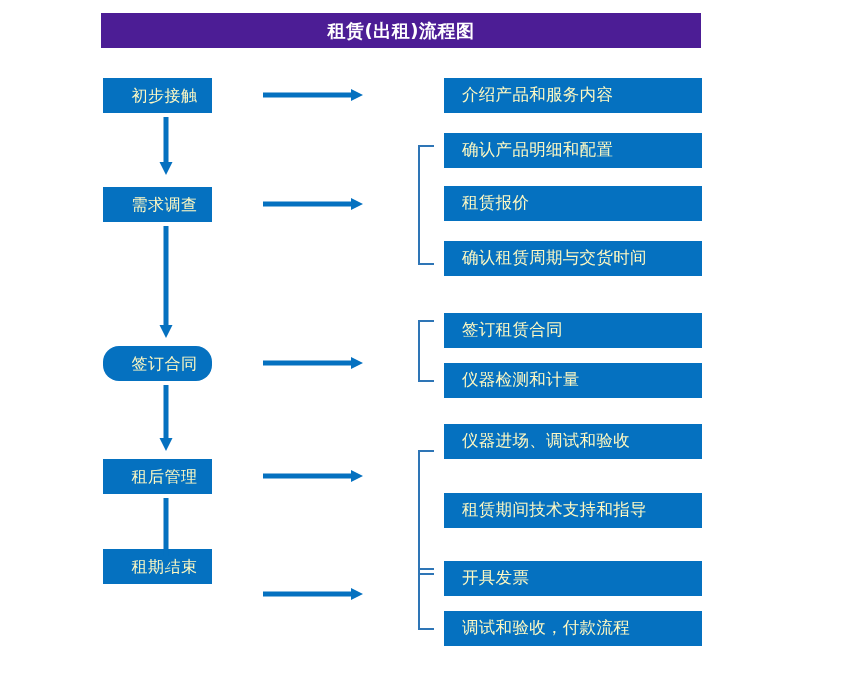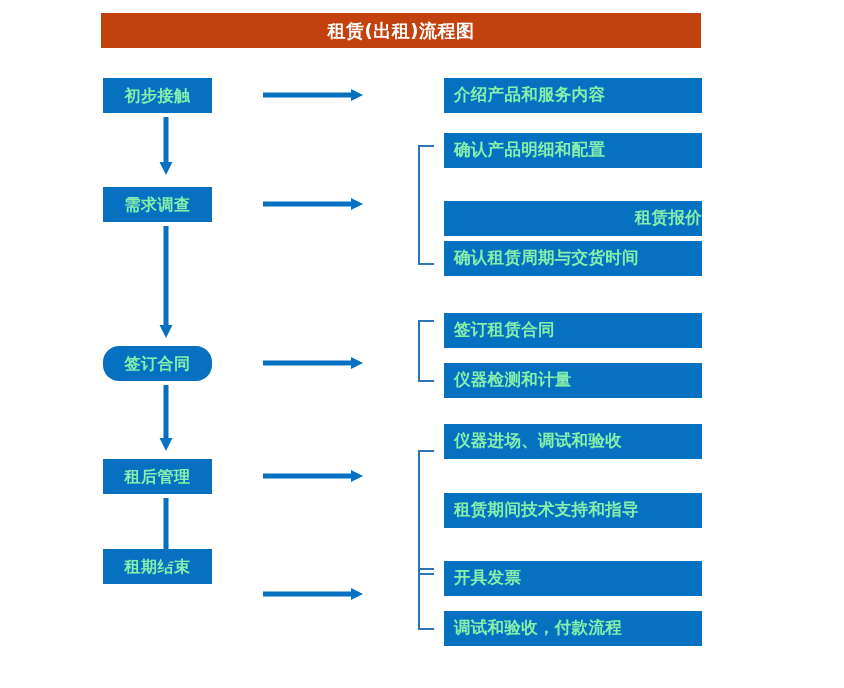--- a/index.html
+++ b/index.html
@@ -16,21 +16,21 @@
     font-family: "DejaVu Sans", "Liberation Sans", sans-serif;
   }
 
   
   .title-bar {
     position: absolute;
     left: 101px;
     top: 13px;
     width: 600px;
     height: 35px;
-    background: #c2410c;
+    background: #4c1d95;
     display: flex;
     align-items: center;
     justify-content: center;
   }
   .title-bar .title-text {
     color: #ffffff;
     font-size: 18px;
     font-weight: bold;
     letter-spacing: 0.5px;
     white-space: nowrap;
@@ -38,44 +38,45 @@
 
   
   .node {
     position: absolute;
     background: #0571C0;
     display: flex;
     align-items: center;
     box-sizing: border-box;
   }
   .node .node-text {
-    color: #86efac;
-    font-weight: bold;
+    color: #fef9c3;
+    font-weight: normal;
     white-space: nowrap;
     line-height: 1;
+    margin-left: 14px;
   }
 
   
   .stage-node {
     width: 109px;
     height: 35px;
     justify-content: center;
   }
   .stage-node .node-text {
     font-size: 16px;
     letter-spacing: 0.5px;
   }
 
   
   .task-node {
     left: 444px;
     width: 258px;
     height: 35px;
     justify-content: flex-start;
-    padding-left: 10px;
+    padding-left: 4px;
   }
   .task-node .node-text {
     font-size: 16.5px;
     letter-spacing: 0.3px;
   }
 
   
   .arrow-right {
     position: absolute;
     height: 14px;
@@ -211,21 +212,21 @@
   </div>
 
   <div class="node task-node" style="top:78px;">
     <span class="node-text">介绍产品和服务内容</span>
   </div>
 
   <div class="node task-node" style="top:133px;">
     <span class="node-text">确认产品明细和配置</span>
   </div>
 
-  <div class="node task-node" style="top:201px;justify-content:flex-end;">
+  <div class="node task-node" style="top:186px;">
     <span class="node-text">租赁报价</span>
   </div>
 
   <div class="node task-node" style="top:241px;">
     <span class="node-text">确认租赁周期与交货时间</span>
   </div>
 
   <div class="node task-node" style="top:313px;">
     <span class="node-text">签订租赁合同</span>
   </div>

